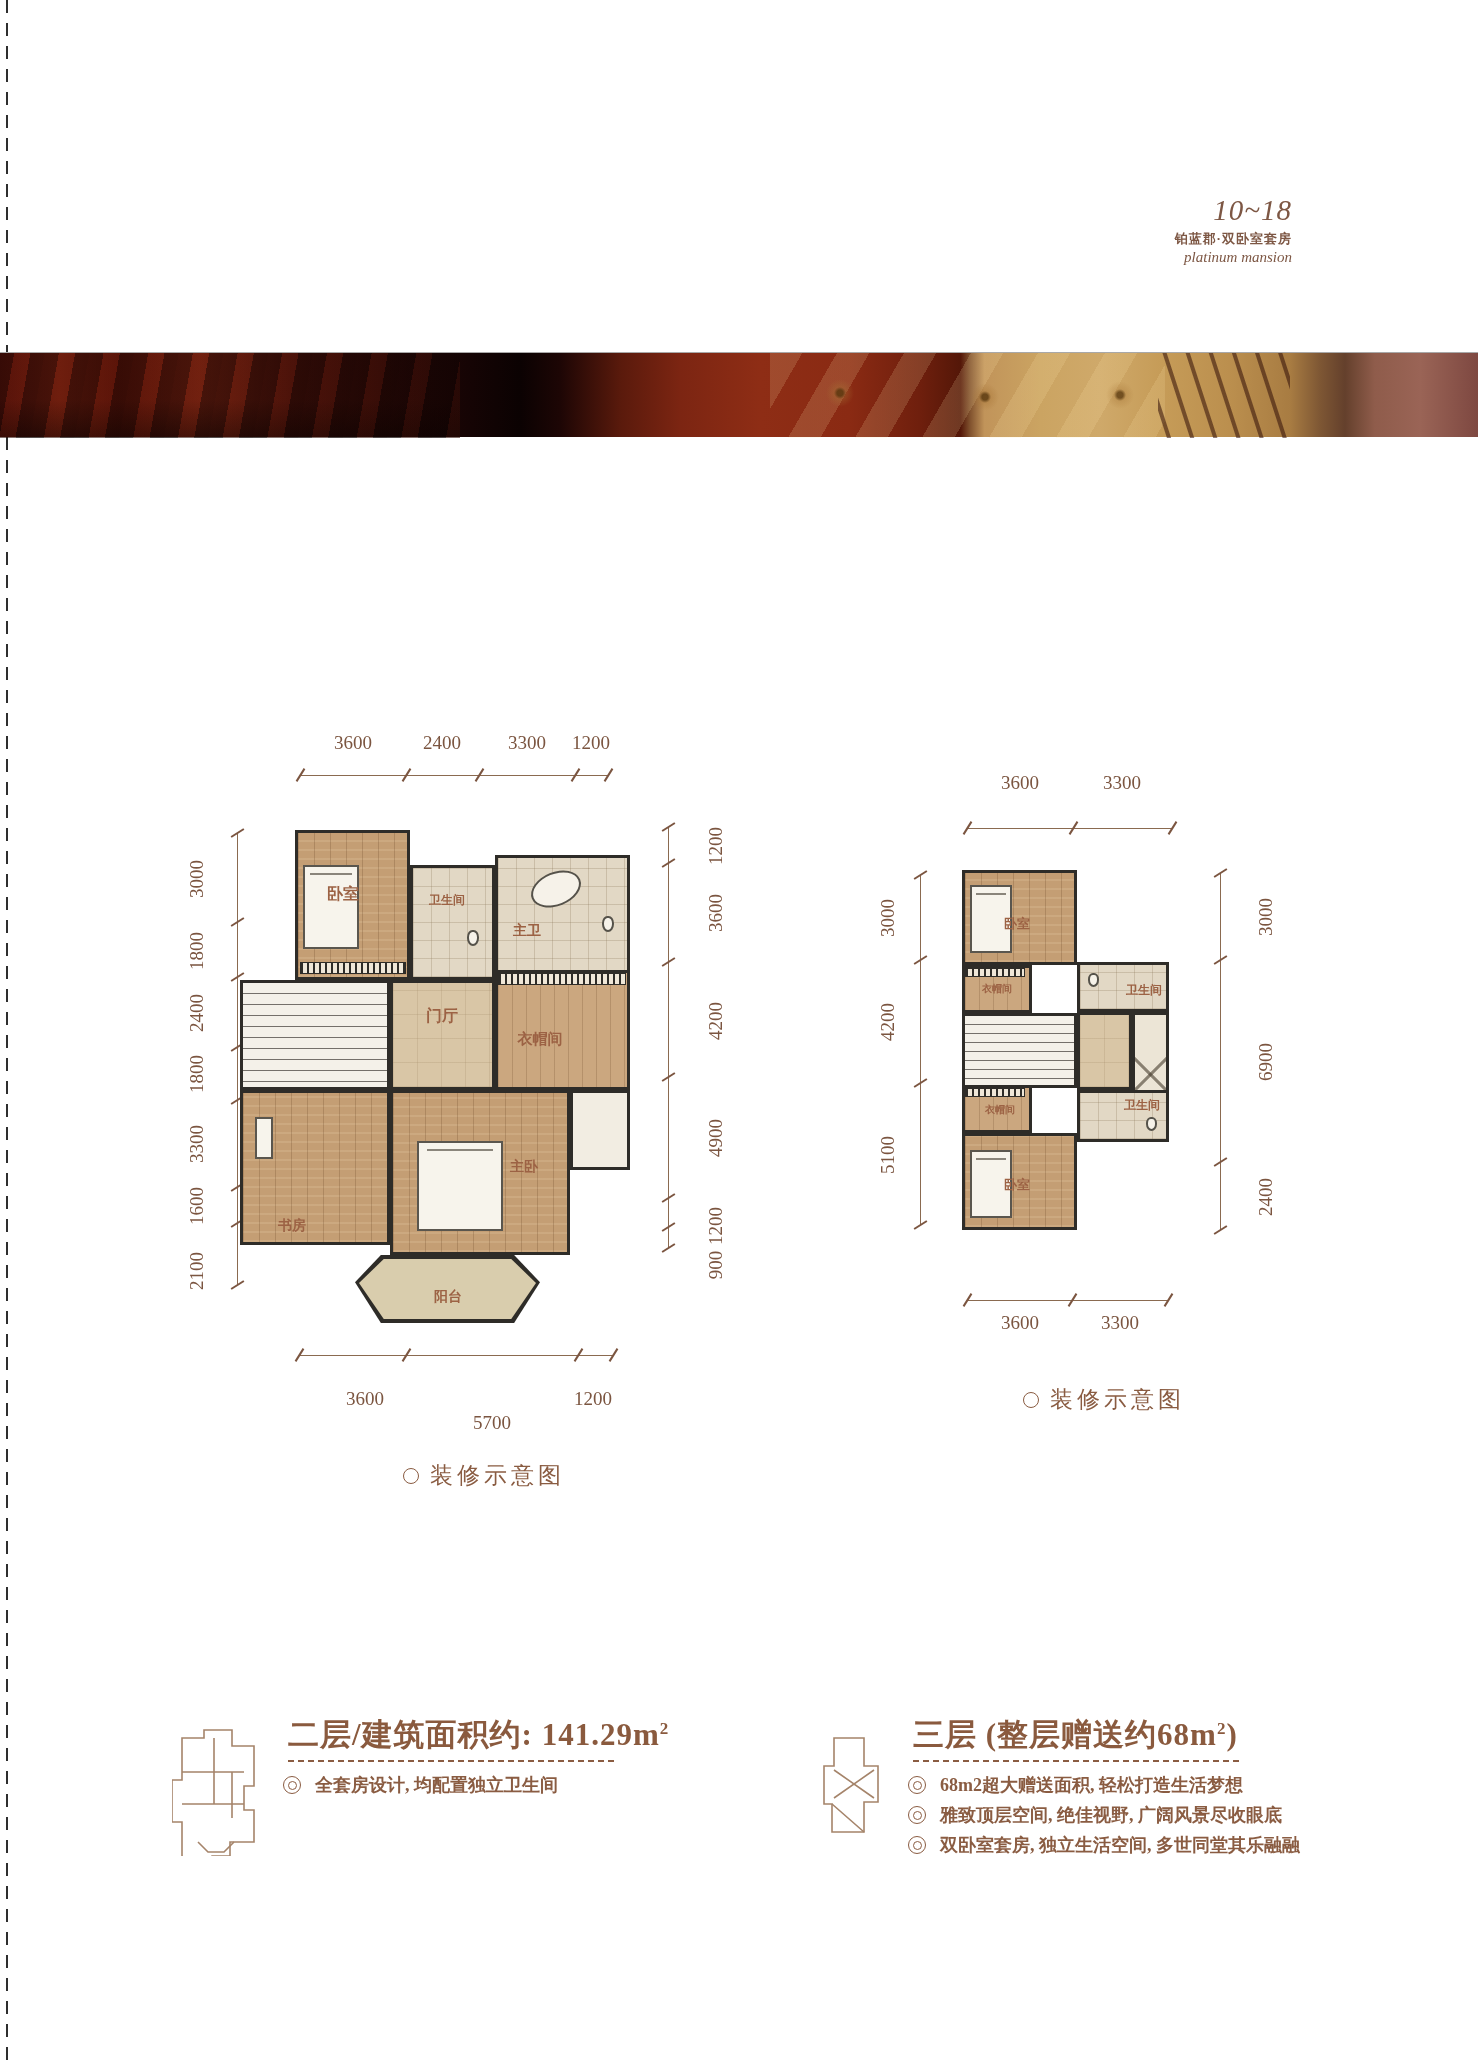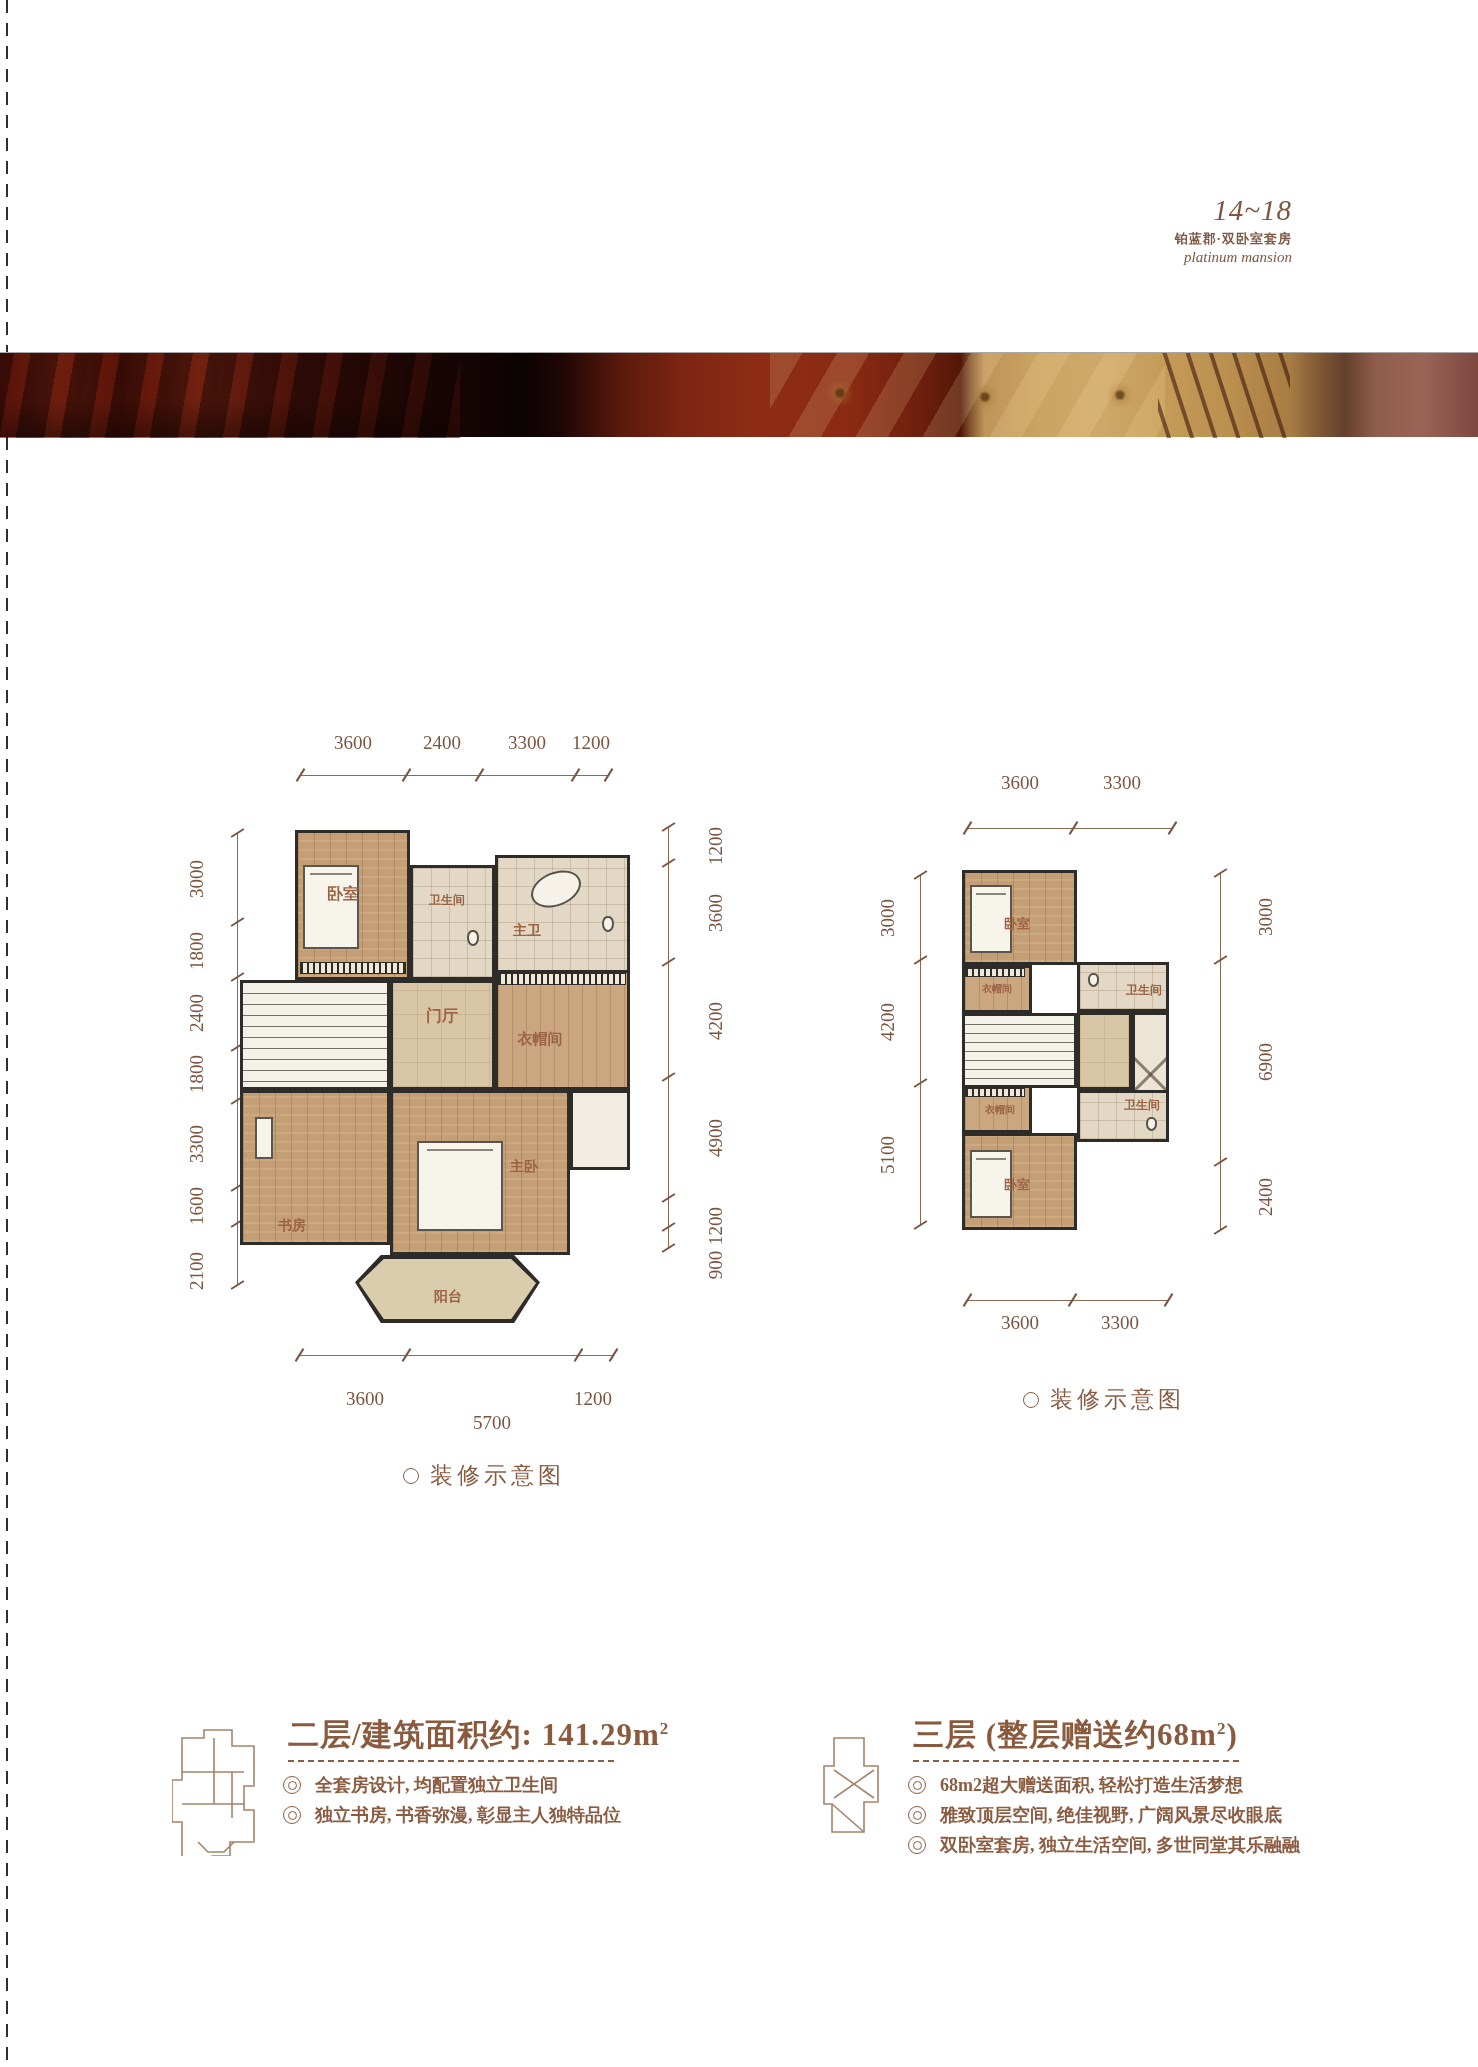--- a/index.html
+++ b/index.html
@@ -98,21 +98,21 @@
   .mini-icon { position:absolute; }
 </style>
 </head>
 <body>
 
 <div id="page">
 
   <div class="trim-dashes"></div>
 
   <div class="masthead">
-    <div class="page-range">14~18</div>
+    <div class="page-range">10~18</div>
     <div class="brand-cn">铂蓝郡·双卧室套房</div>
     <div class="brand-en">platinum mansion</div>
   </div>
 
   <div class="hero">
     <div class="hero-sofa"></div>
     <div class="hero-tuft"></div>
     <div class="hero-strings"></div>
   </div>
 
@@ -295,26 +295,20 @@
     <span>二层/建筑面积约: 141.29m</span><sup>2</sup>
   </div>
   <div class="blk-rule" style="left:288px;top:1760px;"></div>
   <div class="bullets" style="left:283px;top:1772px;width:540px;">
     <div class="bullet-row">
       <span class="bicon">
           <span class="bicon-in"></span>
         </span>
       <span class="btext">全套房设计, 均配置独立卫生间</span>
     </div>
-    <div class="bullet-row">
-      <span class="bicon">
-          <span class="bicon-in"></span>
-        </span>
-      <span class="btext">独立书房, 书香弥漫, 彰显主人独特品位</span>
-    </div>
   </div>
 
   <svg class="mini-icon" style="left:822px;top:1730px;" width="68" height="110" viewBox="0 0 68 110">
     <g fill="none" stroke="#a5846a" stroke-width="1.6">
       <path d="M12 8 h30 v28 h14 v36 h-14 v30 h-32 v-28 h-8 v-38 h10 z"></path>
       <path d="M12 40 l40 28 M52 40 l-40 28 M10 74 l32 28"></path>
     </g>
   </svg>
   <div class="blk-title" style="left:913px;top:1714px;">
     <span>三层 (整层赠送约68m</span><sup>2</sup><span>)</span>

